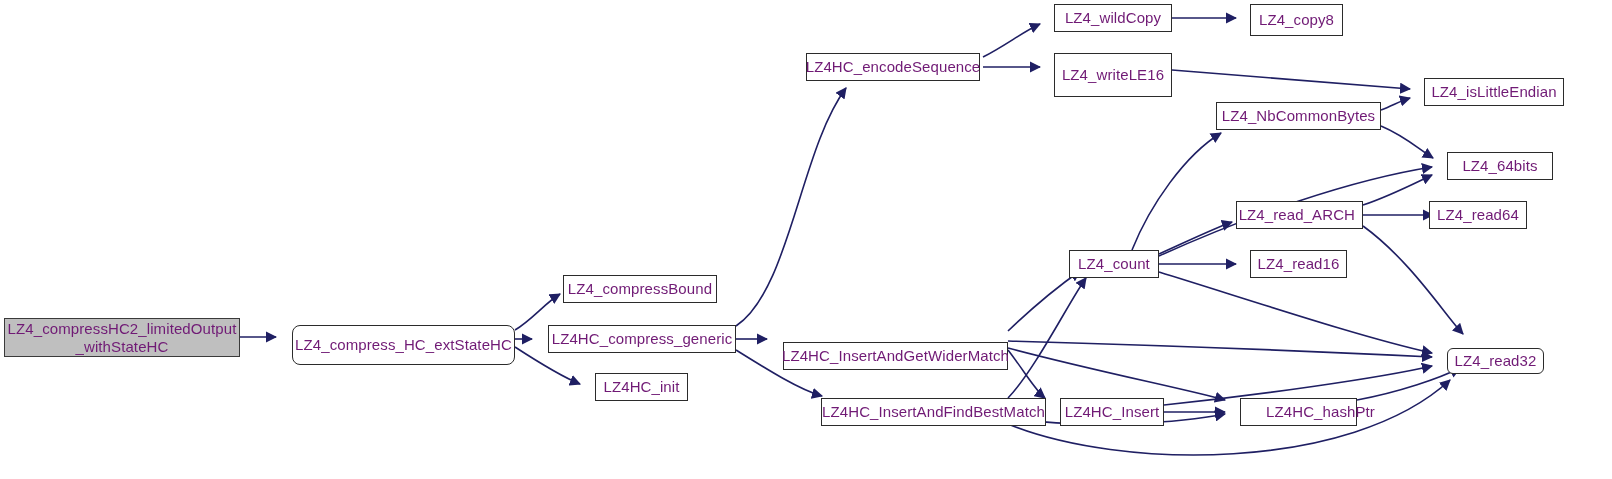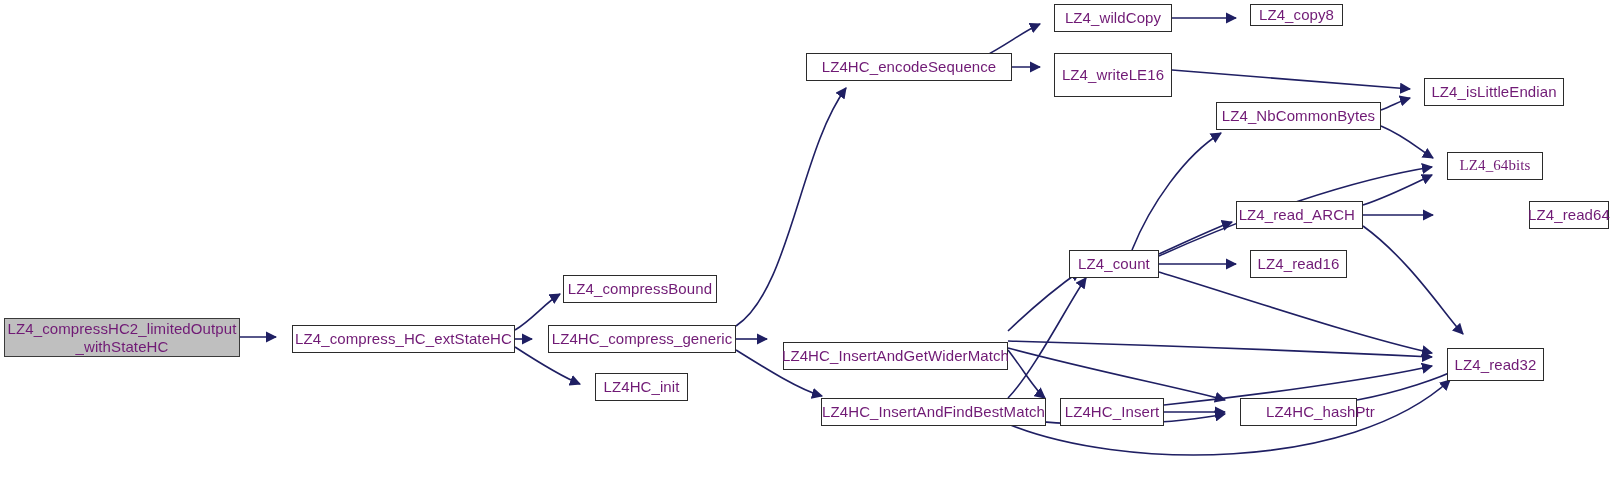--- a/index.html
+++ b/index.html
@@ -57,34 +57,34 @@
         <path d="M 1008,418 C 1090,430 1185,422 1225,414" class="edge" marker-end="url(#ah)"></path>
         <path d="M 1008,424 C 1120,470 1350,472 1450,380" class="edge" marker-end="url(#ah)"></path>
         <path d="M 1164,412 L 1225,412" class="edge" marker-end="url(#ah)"></path>
         <path d="M 1164,405 C 1260,395 1380,378 1432,366" class="edge" marker-end="url(#ah)"></path>
         <path d="M 1357,400 C 1400,392 1440,378 1460,368" class="edge" marker-end="url(#ah)"></path>
       </g>
   </svg>
   <div id="node-layer">
       <div class="node-box root" style="left: 4px; top: 318px; width: 236px; height: 39px;"><span class="node-label">LZ4_compressHC2_limitedOutput
 _withStateHC</span></div>
-      <div class="node-box" style="left: 292px; top: 325px; width: 223px; height: 28px;"><span class="node-label">LZ4_compress_HC_extStateHC</span></div>
+      <div class="node-box" style="left: 292px; top: 325px; width: 223px; height: 40px; border-radius: 8px;"><span class="node-label">LZ4_compress_HC_extStateHC</span></div>
       <div class="node-box" style="left: 563px; top: 275px; width: 154px; height: 28px;"><span class="node-label">LZ4_compressBound</span></div>
       <div class="node-box" style="left: 548px; top: 325px; width: 188px; height: 28px;"><span class="node-label">LZ4HC_compress_generic</span></div>
       <div class="node-box" style="left: 595px; top: 373px; width: 93px; height: 28px;"><span class="node-label">LZ4HC_init</span></div>
-      <div class="node-box" style="left: 806px; top: 53px; width: 206px; height: 28px;"><span class="node-label">LZ4HC_encodeSequence</span></div>
+      <div class="node-box" style="left: 806px; top: 53px; width: 174px; height: 28px;"><span class="node-label">LZ4HC_encodeSequence</span></div>
       <div class="node-box" style="left: 783px; top: 342px; width: 225px; height: 28px;"><span class="node-label">LZ4HC_InsertAndGetWiderMatch</span></div>
       <div class="node-box" style="left: 821px; top: 398px; width: 225px; height: 28px;"><span class="node-label">LZ4HC_InsertAndFindBestMatch</span></div>
       <div class="node-box" style="left: 1054px; top: 4px; width: 118px; height: 28px;"><span class="node-label">LZ4_wildCopy</span></div>
-      <div class="node-box" style="left: 1250px; top: 4px; width: 93px; height: 22px;"><span class="node-label">LZ4_copy8</span></div>
+      <div class="node-box" style="left: 1250px; top: 4px; width: 93px; height: 32px;"><span class="node-label">LZ4_copy8</span></div>
       <div class="node-box" style="left: 1054px; top: 53px; width: 118px; height: 44px;"><span class="node-label">LZ4_writeLE16</span></div>
       <div class="node-box" style="left: 1424px; top: 78px; width: 140px; height: 28px;"><span class="node-label">LZ4_isLittleEndian</span></div>
       <div class="node-box" style="left: 1216px; top: 102px; width: 165px; height: 28px;"><span class="node-label">LZ4_NbCommonBytes</span></div>
-      <div class="node-box" style="left: 1447px; top: 152px; width: 96px; height: 28px; font-family: Liberation Serif, serif;"><span class="node-label">LZ4_64bits</span></div>
+      <div class="node-box" style="left: 1447px; top: 152px; width: 106px; height: 28px;"><span class="node-label">LZ4_64bits</span></div>
       <div class="node-box" style="left: 1236px; top: 201px; width: 127px; height: 28px; justify-content: flex-end;"><span class="node-label">LZ4_read_ARCH</span></div>
-      <div class="node-box" style="left: 1529px; top: 201px; width: 80px; height: 28px; align-items: center;"><span class="node-label">LZ4_read64</span></div>
+      <div class="node-box" style="left: 1429px; top: 201px; width: 98px; height: 28px; align-items: center;"><span class="node-label">LZ4_read64</span></div>
       <div class="node-box" style="left: 1069px; top: 250px; width: 90px; height: 28px;"><span class="node-label">LZ4_count</span></div>
       <div class="node-box" style="left: 1250px; top: 250px; width: 97px; height: 28px;"><span class="node-label">LZ4_read16</span></div>
-      <div class="node-box" style="left: 1447px; top: 348px; width: 97px; height: 33px;"><span class="node-label">LZ4_read32</span></div>
+      <div class="node-box" style="left: 1447px; top: 348px; width: 97px; height: 26px; border-radius: 6px;"><span class="node-label">LZ4_read32</span></div>
       <div class="node-box" style="left: 1060px; top: 398px; width: 104px; height: 28px;"><span class="node-label">LZ4HC_Insert</span></div>
       <div class="node-box" style="left: 1240px; top: 398px; width: 117px; height: 28px; padding-left: 44px;"><span class="node-label">LZ4HC_hashPtr</span></div>
     </div>
 </div>
 
 </body></html>

